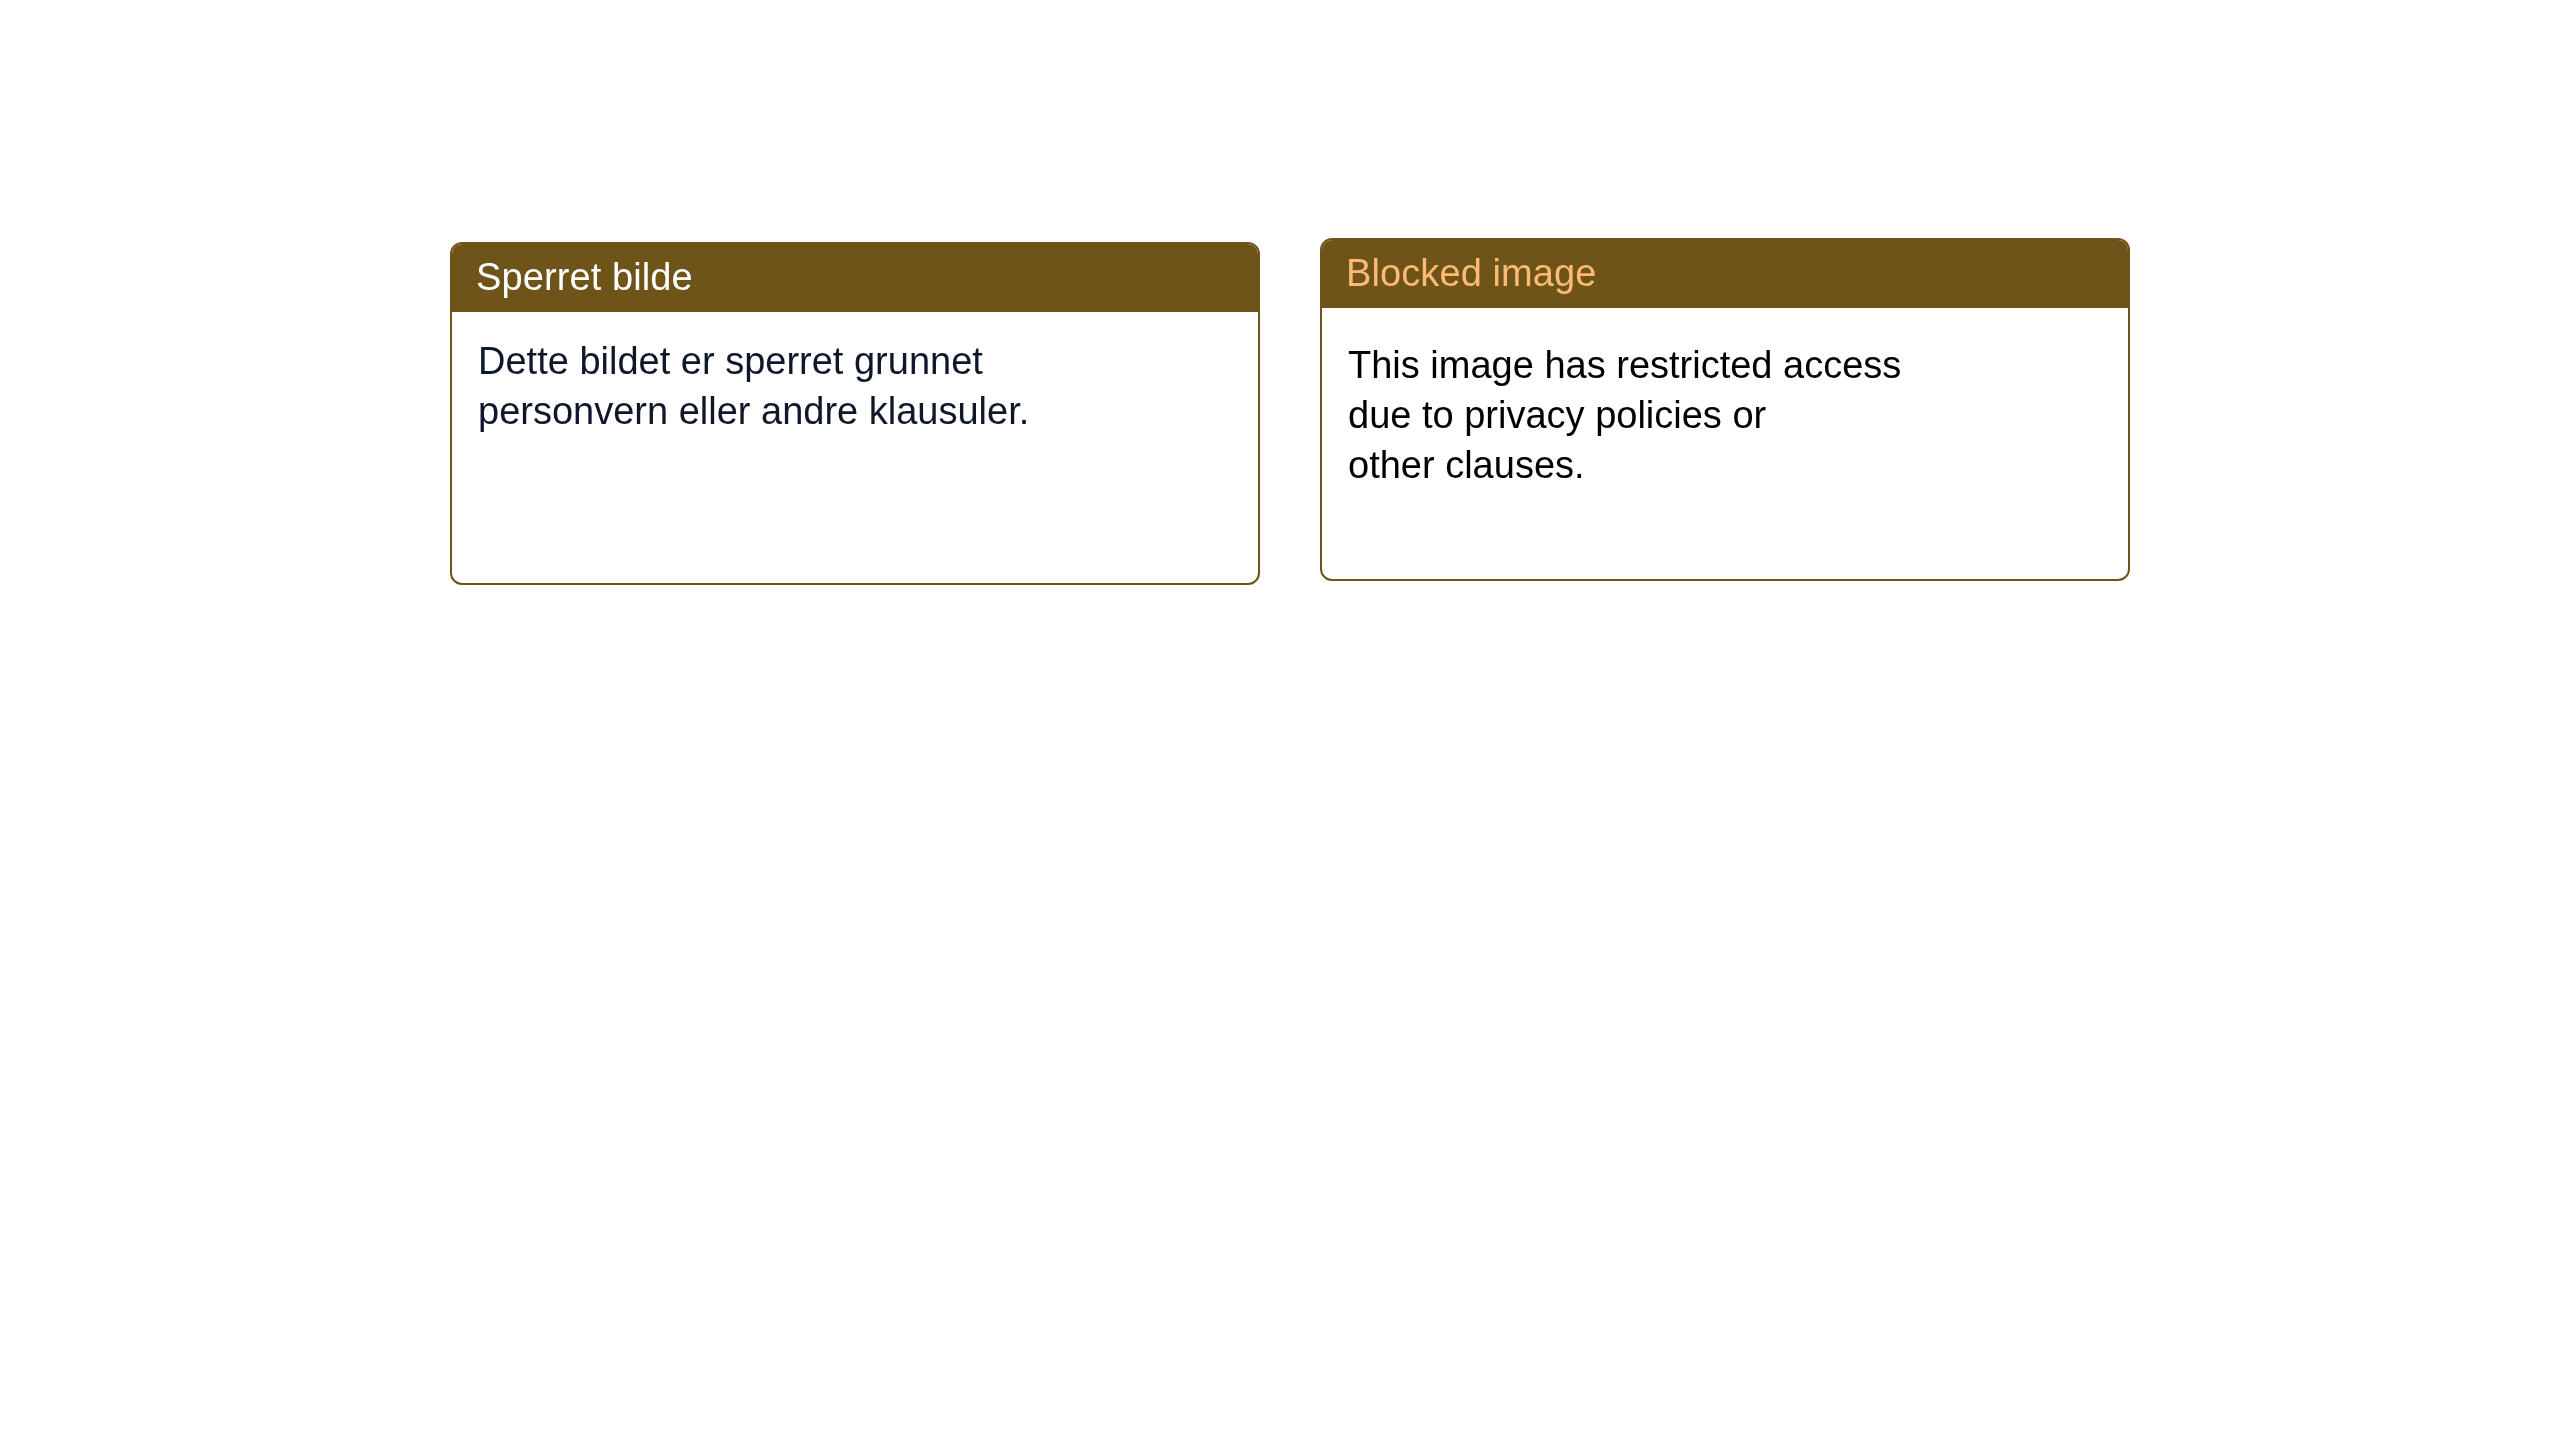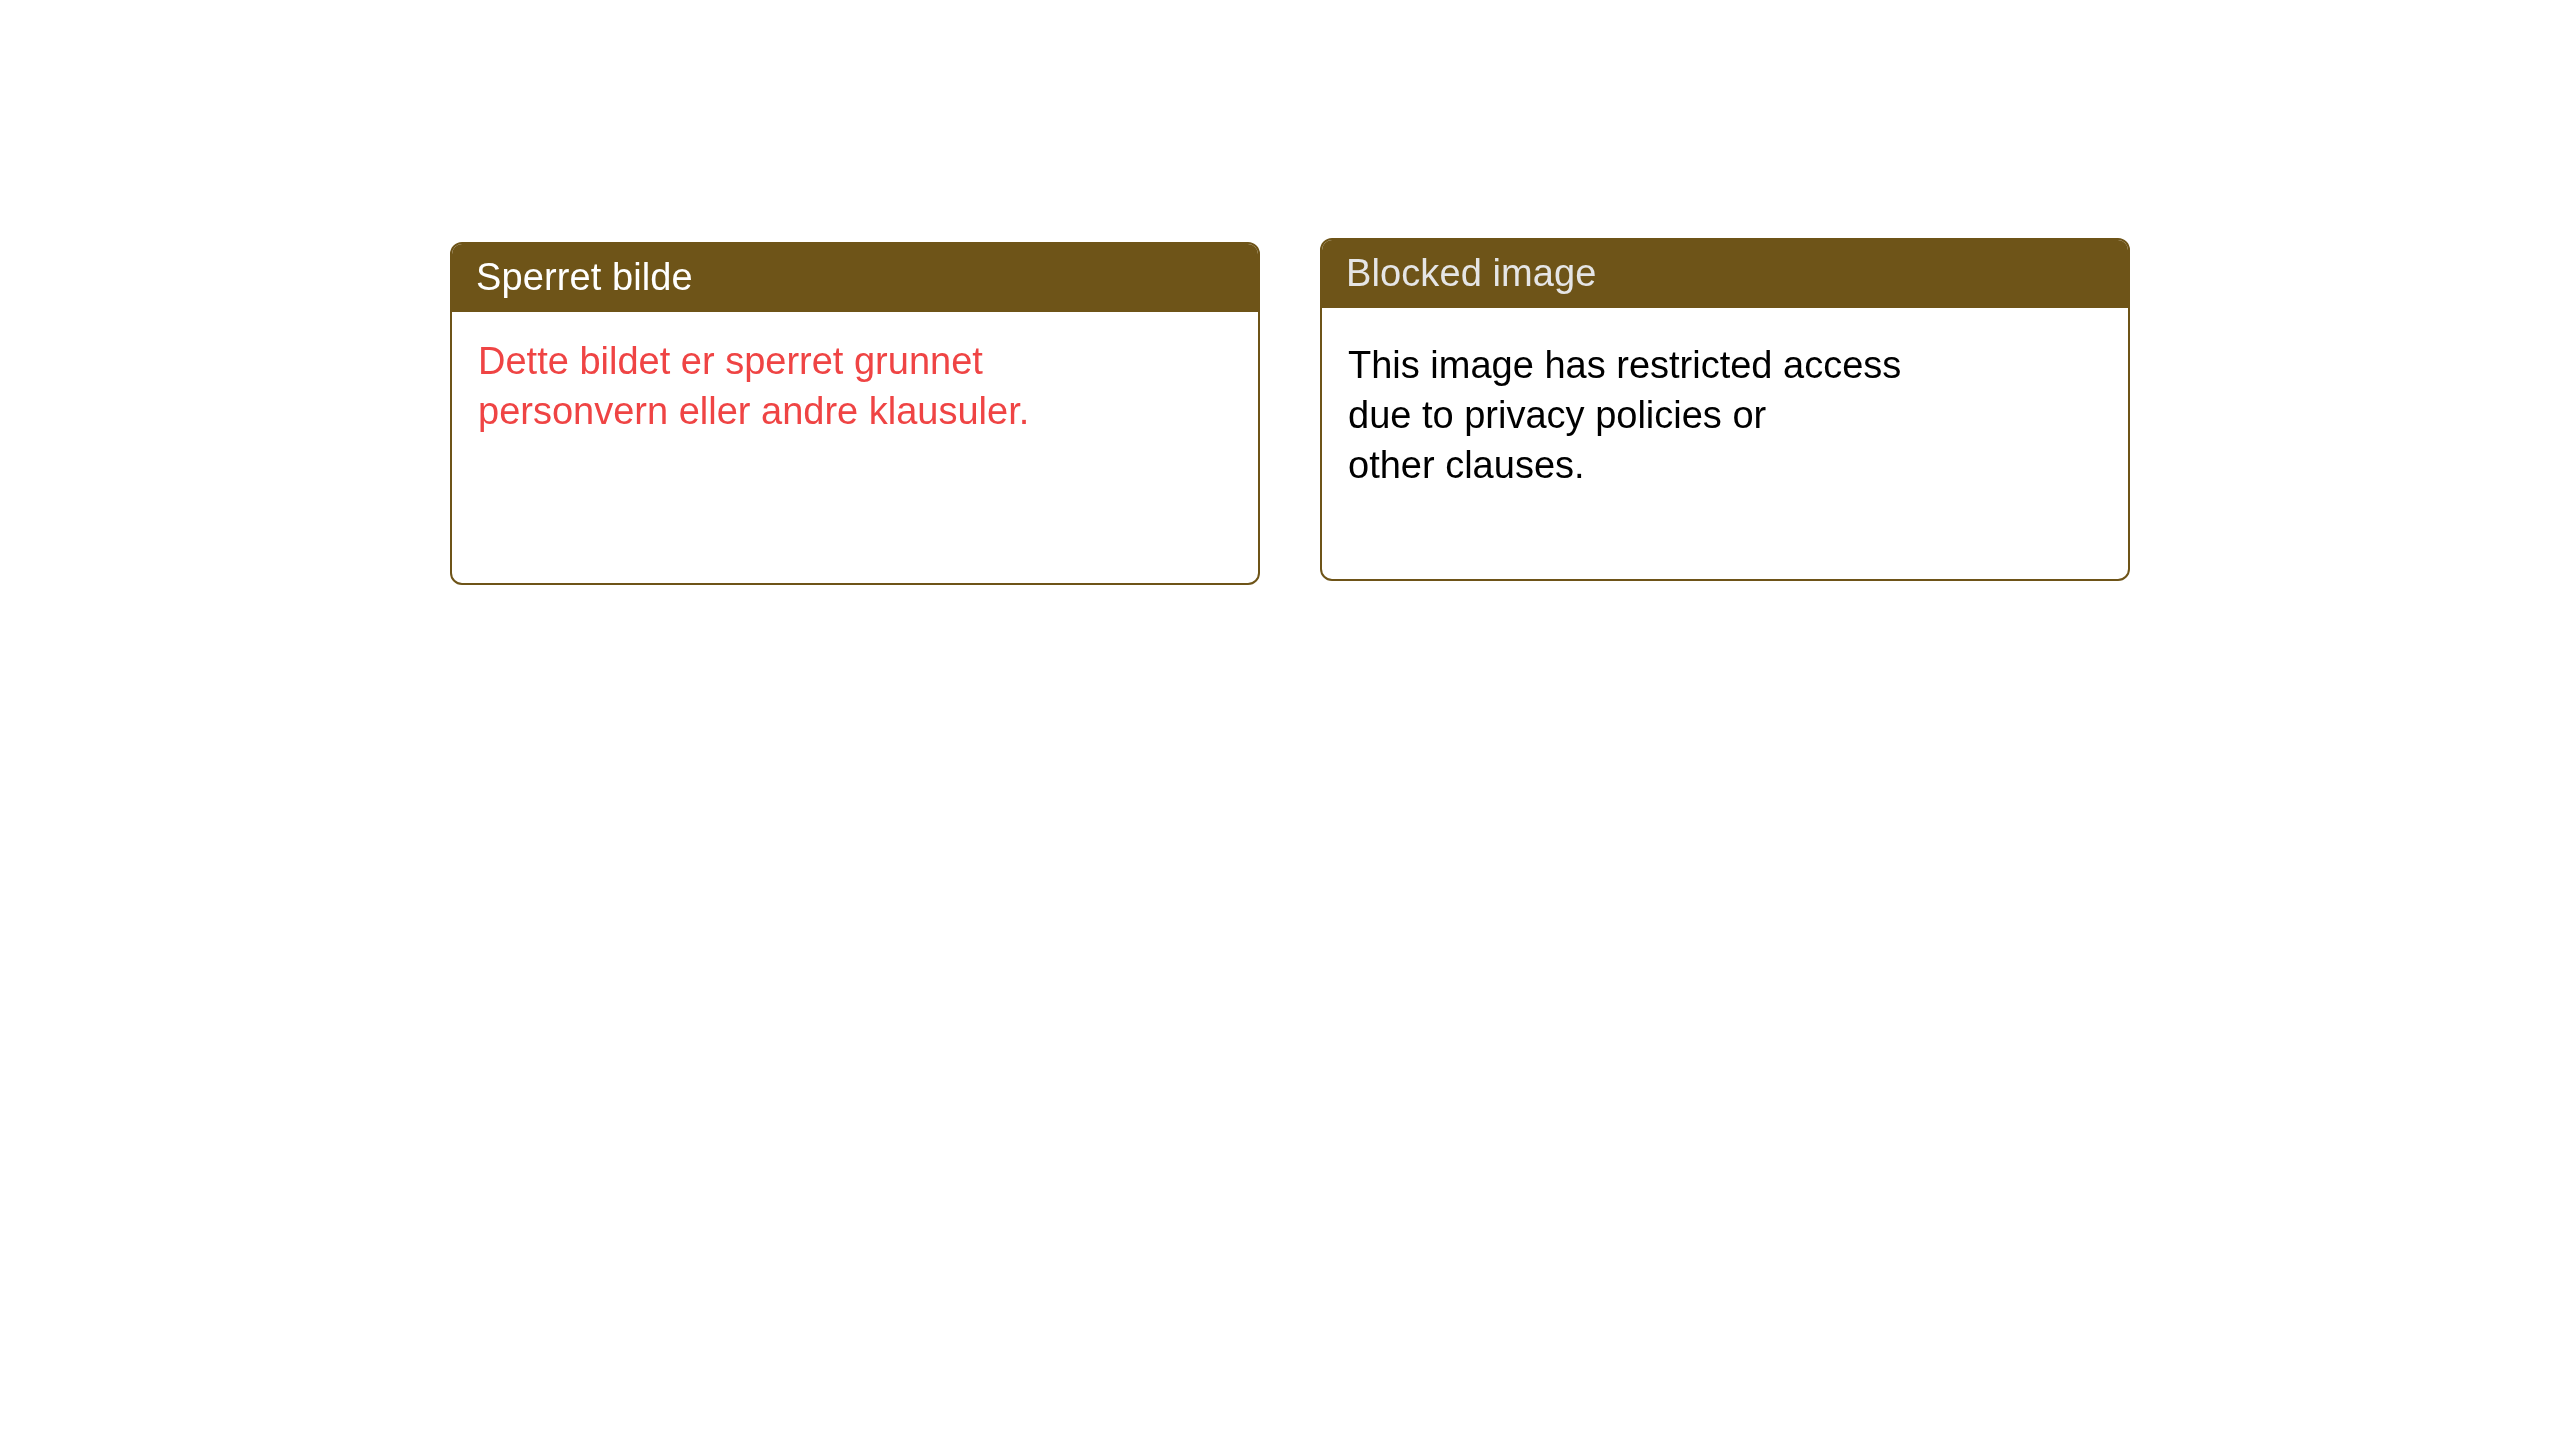--- a/index.html
+++ b/index.html
@@ -60,24 +60,24 @@
     height: 343px;
   }
 </style>
 </head>
 <body style="background: rgb(255, 255, 255);">
 
 <div class="stage">
 
   <div class="notice-card" id="card-no" style="border-color: rgb(110, 84, 24); background: rgb(255, 255, 255);">
     <div class="notice-header" style="background: rgb(110, 84, 24); color: rgb(255, 255, 255);">Sperret bilde</div>
-    <div class="notice-body" style="color: #ef4444;">Dette bildet er sperret grunnet
+    <div class="notice-body" style="color: #0f172a;">Dette bildet er sperret grunnet
 personvern eller andre klausuler.</div>
   </div>
 
   <div class="notice-card" id="card-en" style="border-color: rgb(110, 84, 24); background: rgb(255, 255, 255);">
-    <div class="notice-header" style="background: rgb(110, 84, 24); color: #e5e5e5;">Blocked image</div>
+    <div class="notice-header" style="background: rgb(110, 84, 24); color: #fdba74;">Blocked image</div>
     <div class="notice-body" style="color: rgb(0, 0, 0); margin-top: 8px;">This image has restricted access
 due to privacy policies or
 other clauses.</div>
   </div>
 
 </div>
 
 </body></html>

